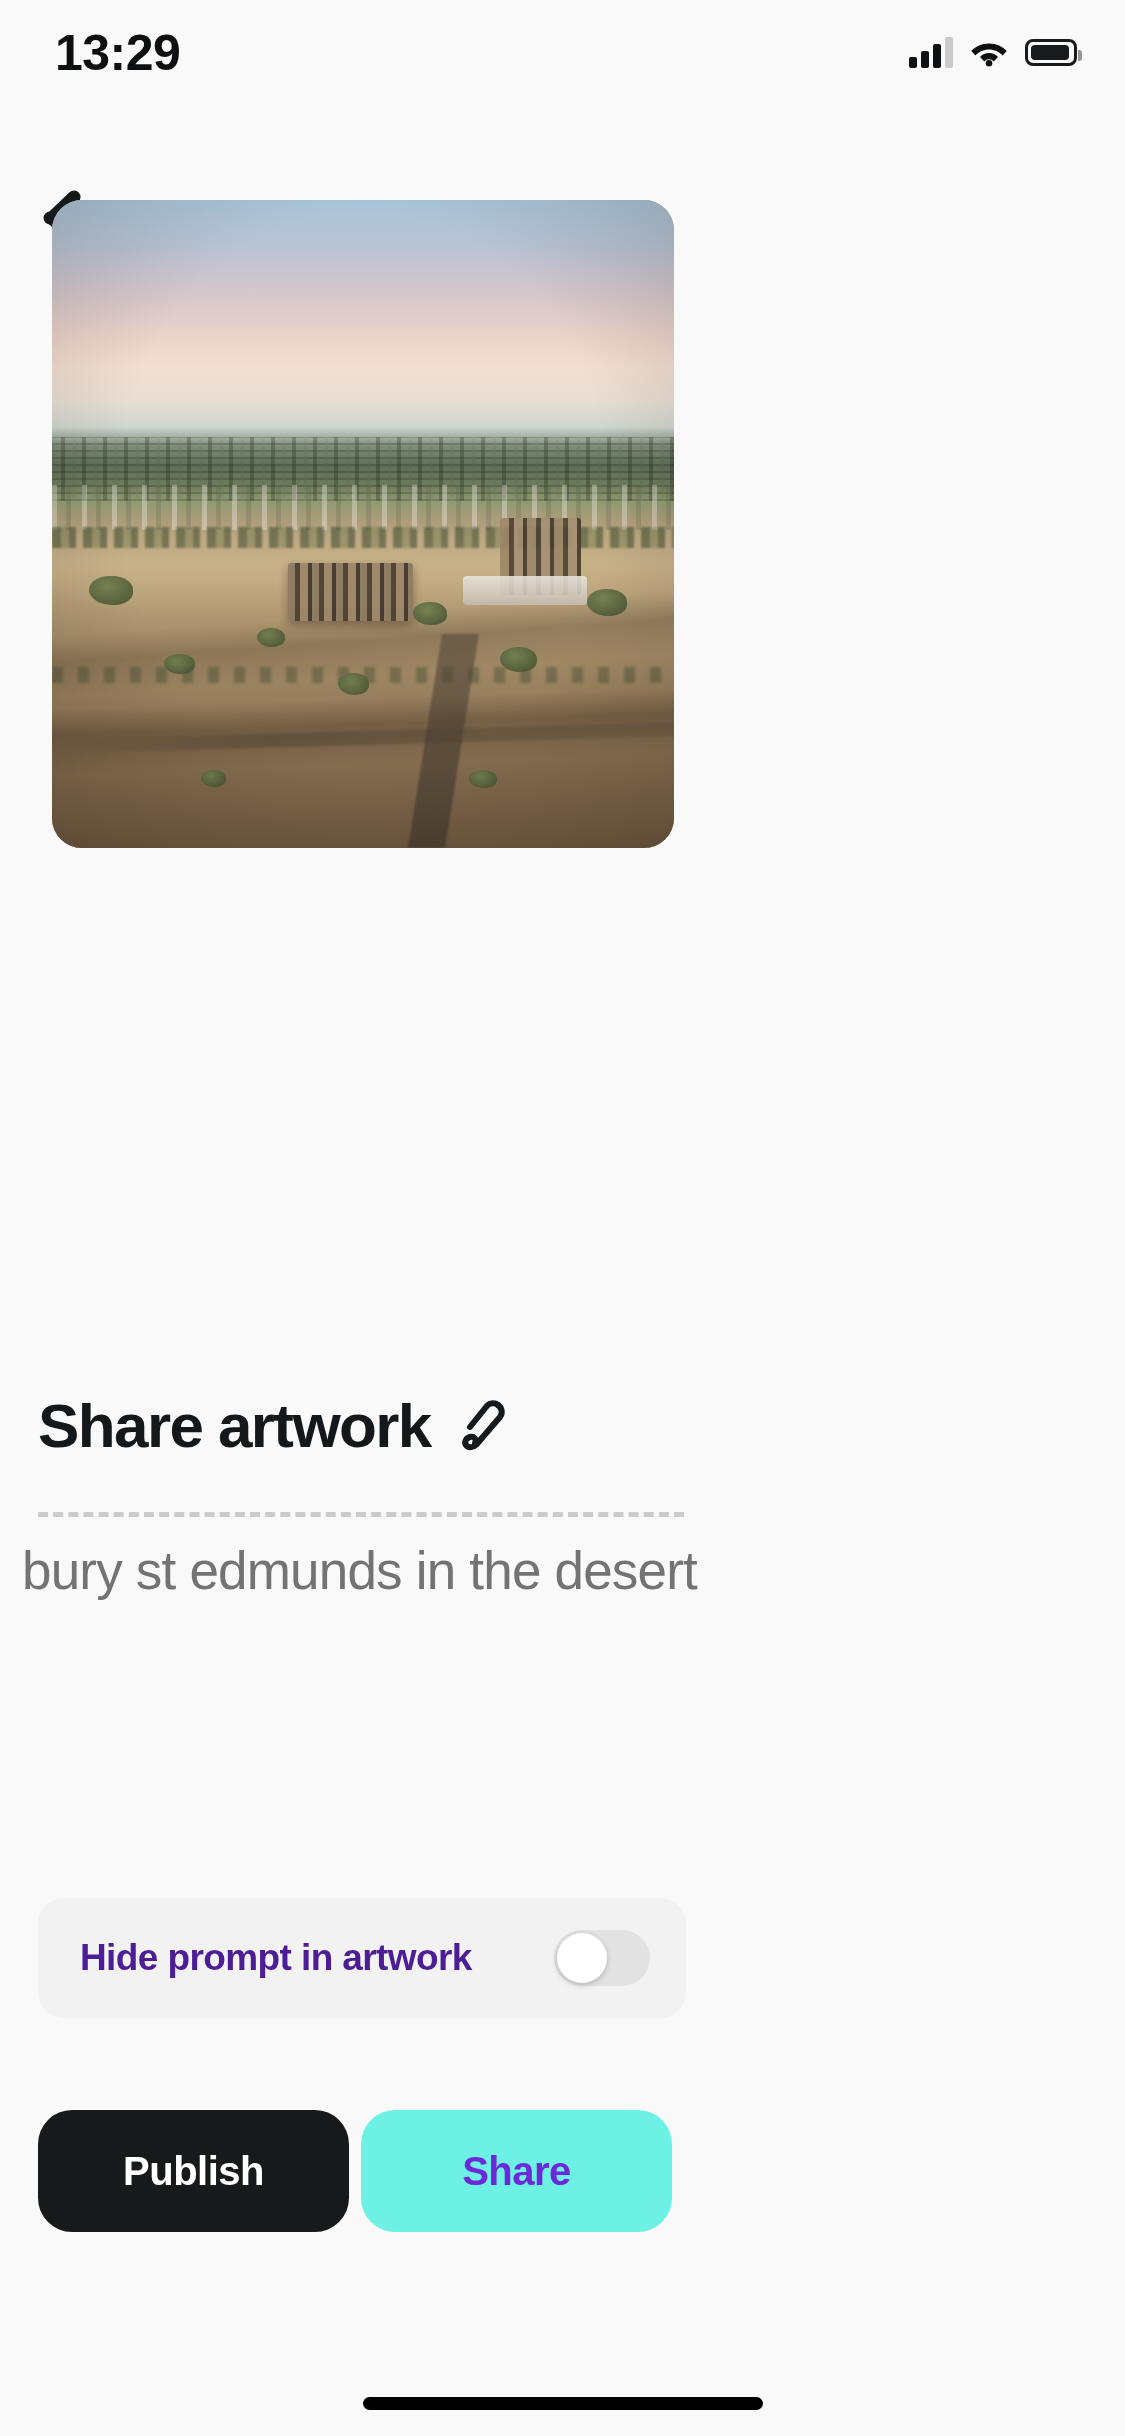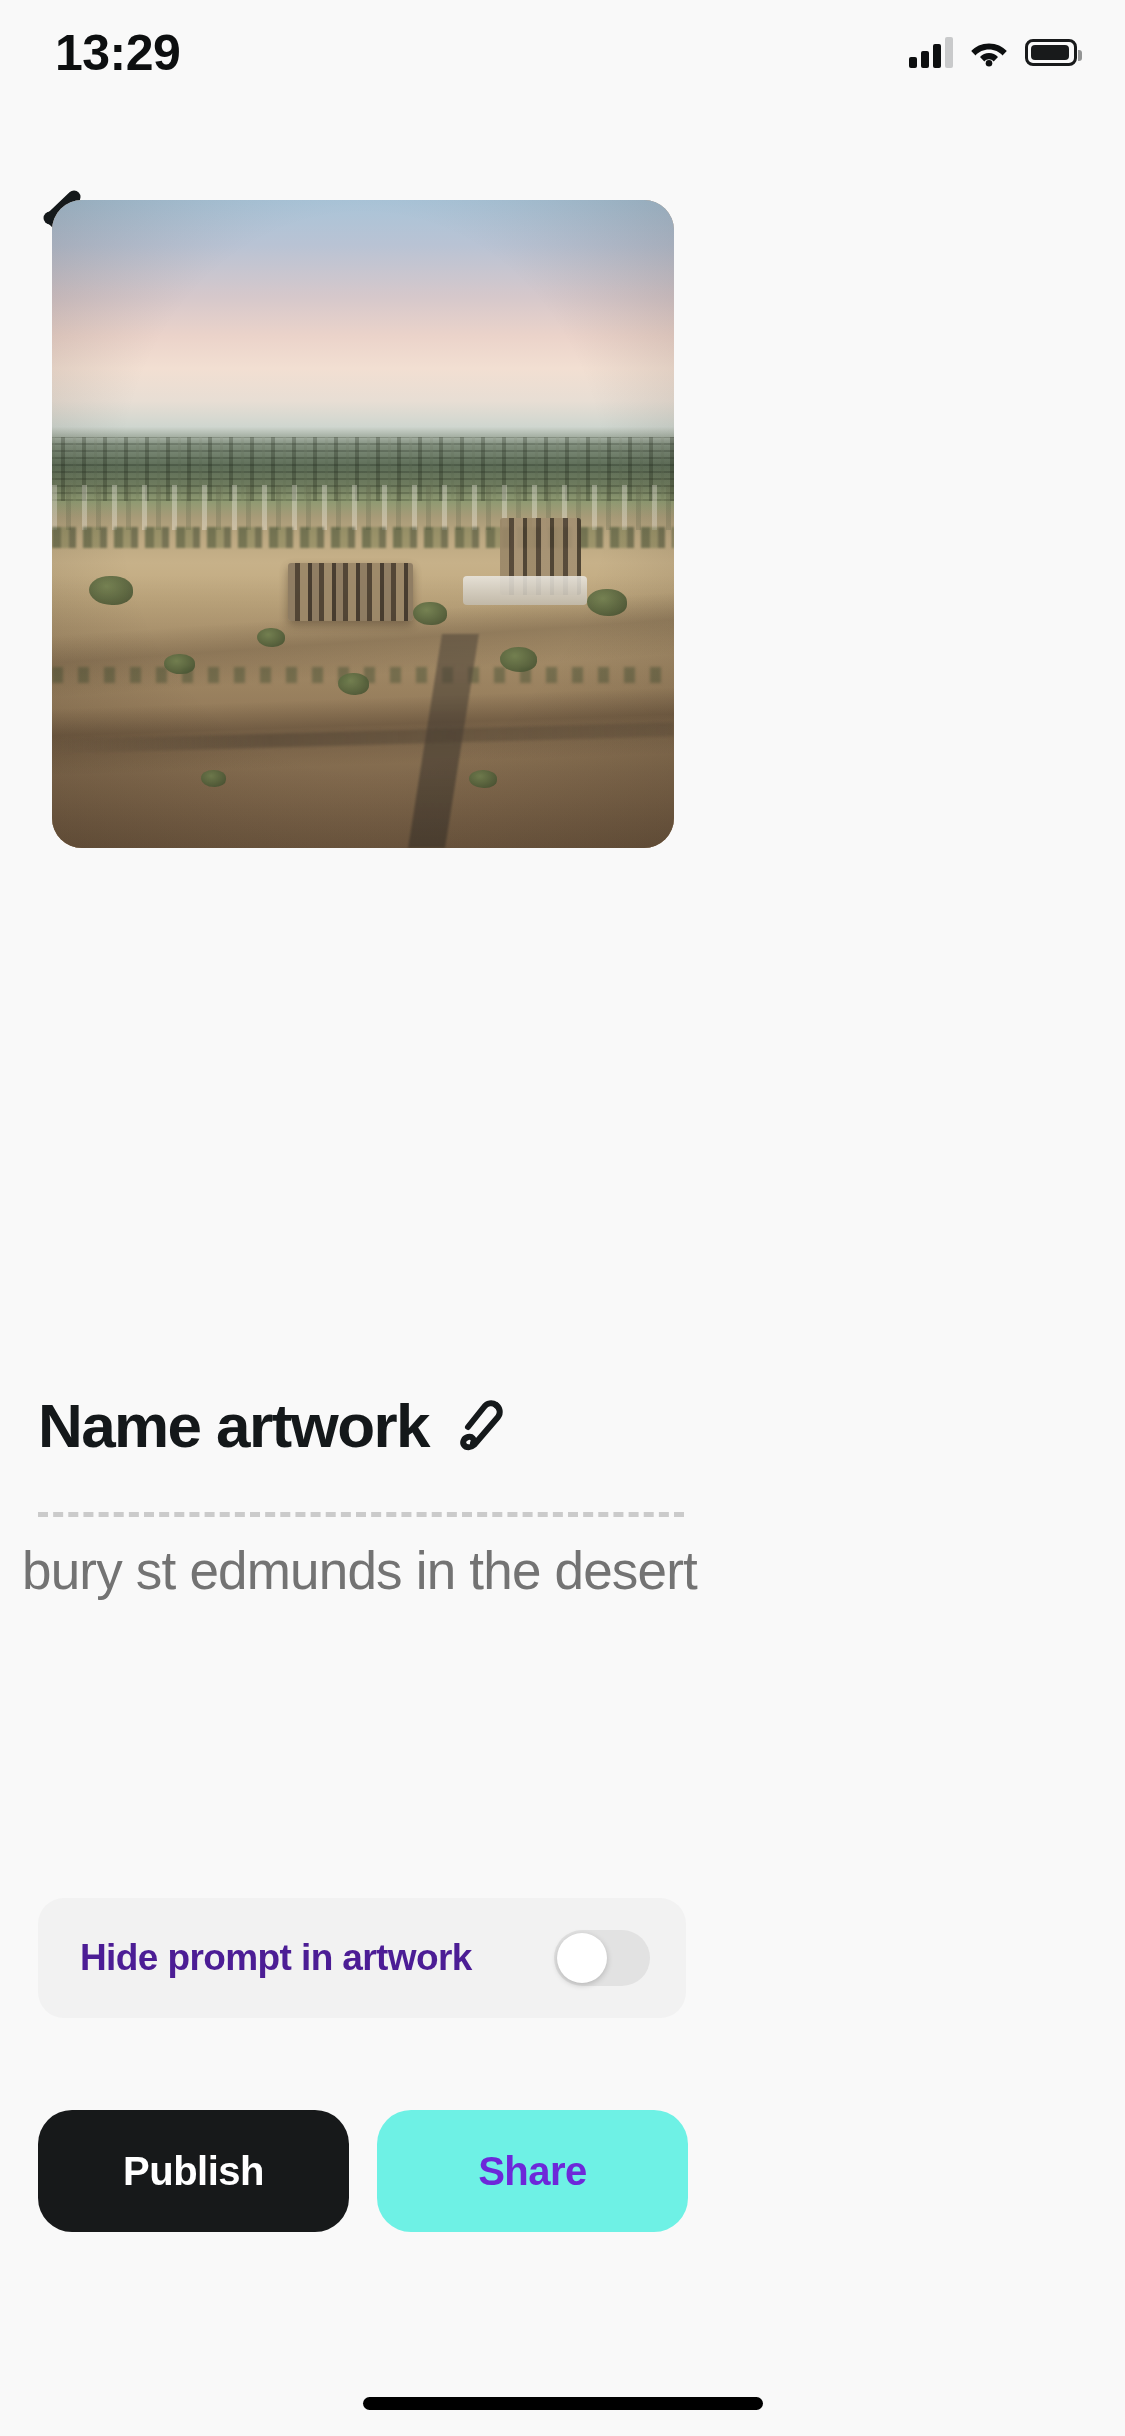--- a/index.html
+++ b/index.html
@@ -212,21 +212,21 @@
   #hide-prompt-toggle .knob {
     position:absolute; left:3px; top:3px;
     width:50px; height:50px; border-radius:50%;
     background:#FFFFFF;
     box-shadow:0 2px 6px rgba(0,0,0,.20);
   }
 
   
   #action-row {
     position:absolute; left:38px; top:2110px;
-    width:1049px; display:flex; gap:28px;
+    width:1049px; display:flex; gap:12px;
   }
   .action-btn {
     width:311px; height:122px; border-radius:34px;
     display:flex; align-items:center; justify-content:center;
     font-size:40px; font-weight:700; letter-spacing:-0.5px;
     cursor:pointer; border:none;
     font-family:"Liberation Sans", sans-serif;
   }
   #publish-button { background:#17191A; color:#FFFFFF; }
   #share-button  { background:#6EF1E5; color:#6d28d9; }
@@ -291,21 +291,21 @@
       <div class="bush" style="left:72%; top:69%; width:6%;  height:3.8%;"></div>
       <div class="bush" style="left:86%; top:60%; width:6.5%;height:4.2%;"></div>
       <div class="bush" style="left:24%; top:88%; width:4%;  height:2.6%;"></div>
       <div class="bush" style="left:67%; top:88%; width:4.5%;height:2.8%;"></div>
       <div id="art-vignette"></div>
     </div>
 
   </div>
 
   <div id="title-row">
-    <span id="artwork-title">Name artwork</span>
+    <span id="artwork-title">Share artwork</span>
     <span id="edit-title-icon">
       <svg width="52" height="56" viewBox="0 0 52 56">
         <path d="M41 7 C45 10 46 15 43 19 L19 47 C16 50 11 50 9 47 C7 44 9 40 13 39 C17 38 20 41 18 45" stroke="#15191B" stroke-width="6" stroke-linecap="round" stroke-linejoin="round" fill="none"></path>
         <path d="M41 7 C37 4 32 5 29 9 L13 29" stroke="#15191B" stroke-width="6" stroke-linecap="round" fill="none"></path>
       </svg>
     </span>
   </div>
   <div id="title-divider"></div>
   <div id="prompt-text">bury st edmunds in the desert</div>
 

